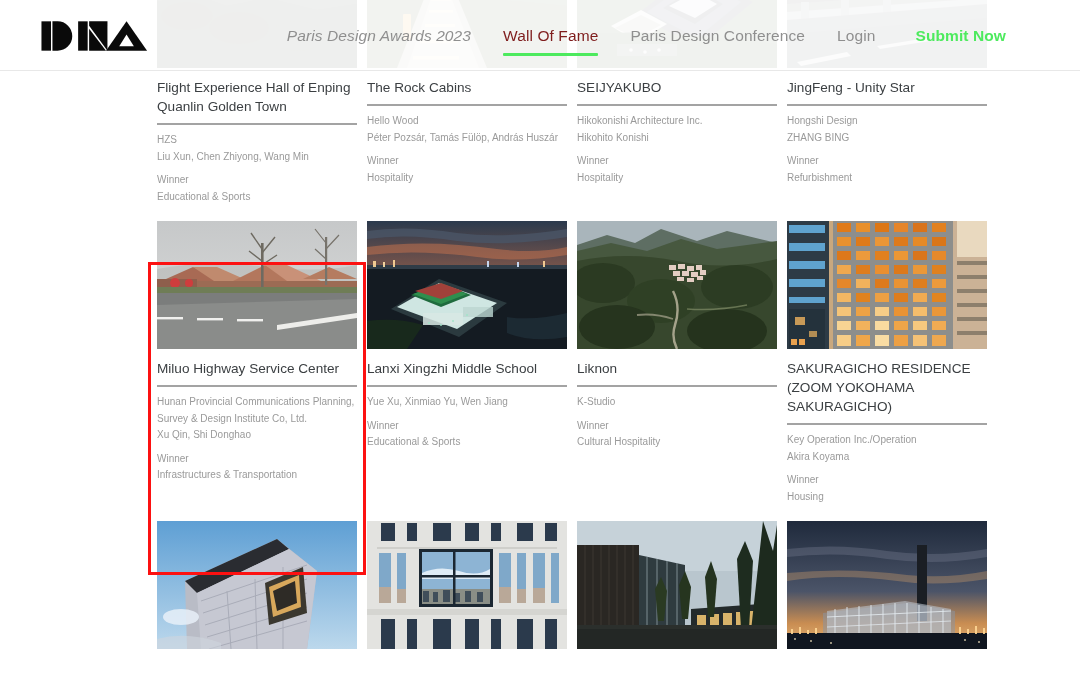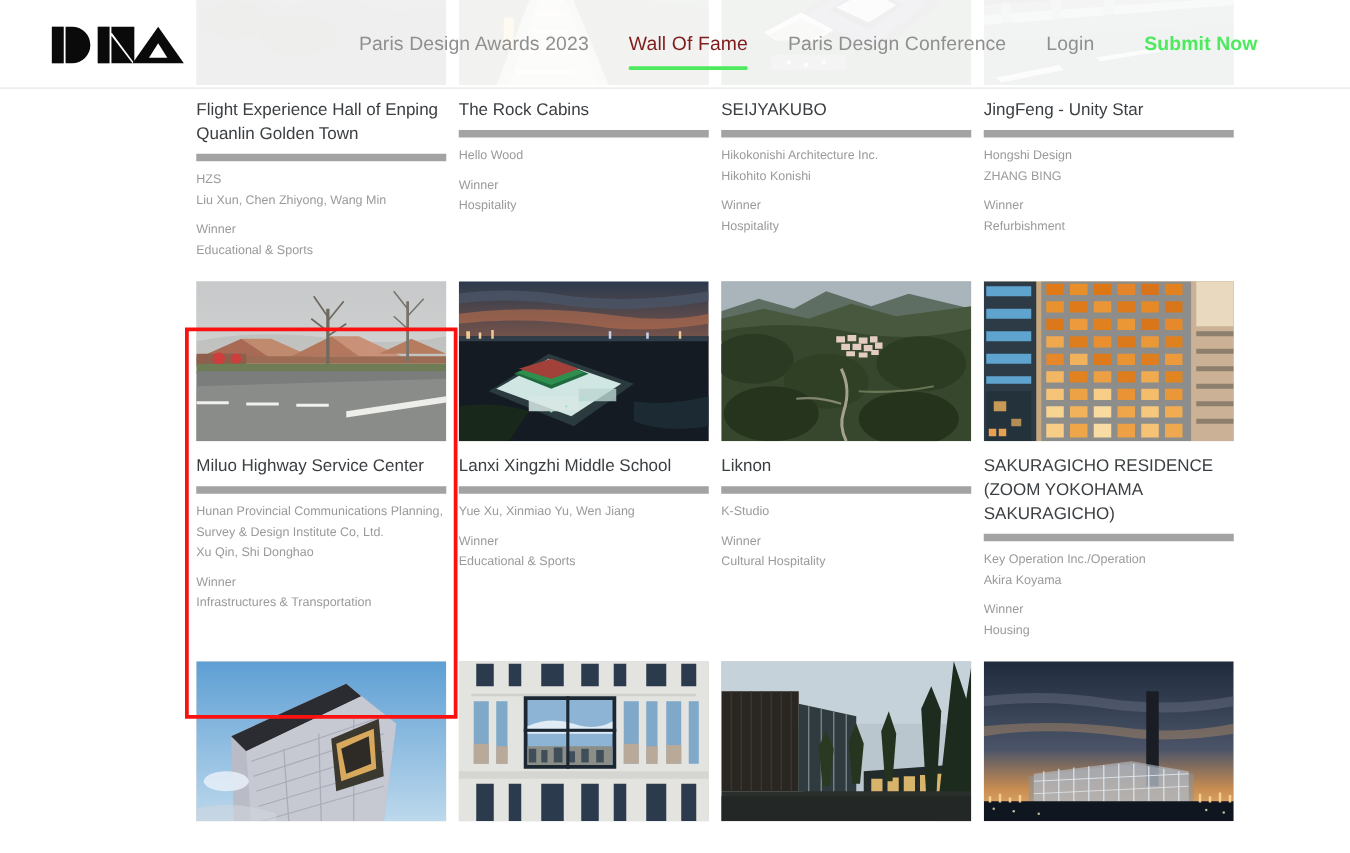--- a/index.html
+++ b/index.html
@@ -37,21 +37,21 @@
   .nav-item {
     position: relative;
     font-size: 15.5px;
     color: #8f8f8f;
     letter-spacing: .1px;
     padding: 6px 0;
     margin-left: 32px;
     white-space: nowrap;
     cursor: pointer;
   }
-  .nav-item.first { margin-left: 16px; }
+  .nav-item.first { margin-left: 16px; font-style: italic; }
   .nav-item.active { color: #7f1d1d; }
   .nav-item.active .nav-underline {
     position: absolute; left: 0; right: 0; bottom: -5px;
     height: 2.5px; background: #4dea5e; border-radius: 1px;
   }
   .nav-item.cta { color: #4dea5e; font-weight: bold; margin-left: 40px; }
 
   
   .grid {
     position: absolute;
@@ -70,21 +70,21 @@
     cursor: pointer;
   }
   .thumb svg { display: block; width: 200px; height: 128px; }
 
   .card-title {
     font-size: 13.6px;
     line-height: 19px;
     color: #3b3f42;
     margin: 10px 0 0 0;
     padding-bottom: 7px;
-    border-bottom: 6px solid #a3a3a3;
+    border-bottom: 2px solid #a3a3a3;
     cursor: pointer;
   }
   .meta { margin-top: 7px; }
   .meta p {
     margin: 0;
     font-size: 10px;
     line-height: 16.5px;
     color: #9a9a9a;
   }
   .meta .gap { margin-top: 7px; }
@@ -157,20 +157,21 @@
             <rect x="58" y="84" width="30" height="3" fill="#fff1c8"></rect>
             <rect x="53" y="100" width="38" height="3.2" fill="#fff1c8"></rect>
             <rect x="46" y="116" width="46" height="3.4" fill="#fff1c8"></rect>
             <rect x="36" y="74" width="8" height="26" rx="1" fill="#e6a23c"></rect>
             <rect x="150" y="10" width="1.6" height="50" fill="#3b4533"></rect>
           </svg>
         </div>
         <div class="card-title">The Rock Cabins</div>
         <div class="meta">
           <p>Hello Wood</p>
+          <p>Péter Pozsár, Tamás Fülöp, András Huszár</p>
           <p class="gap">Winner</p>
           <p>Hospitality</p>
         </div>
       </div>
 
       <div class="card">
         <div class="thumb">
           <svg viewBox="0 0 200 128" preserveAspectRatio="none">
             <rect width="200" height="128" fill="#3f5a2e"></rect>
             <path d="M0 0 L200 0 L200 40 Q120 30 0 44 Z" fill="#2f4a22"></path>

